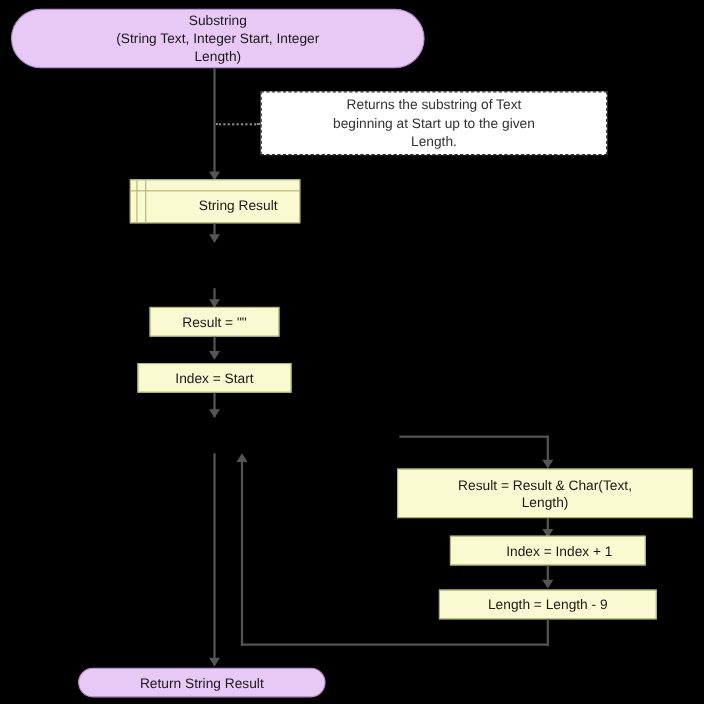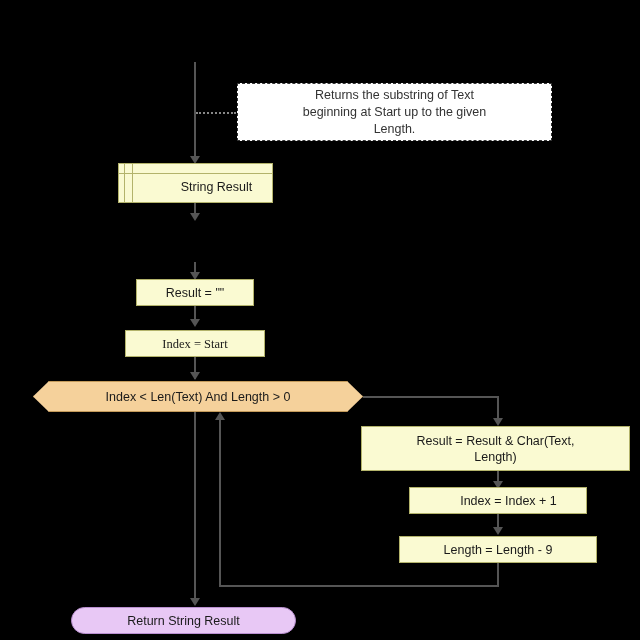--- a/index.html
+++ b/index.html
@@ -115,20 +115,25 @@
     position: absolute;
     height: 0;
     border-top: 2px dotted #888888;
   }
 </style>
 </head>
 <body>
 
 <div id="canvas">
 
+  <div class="node terminal" style="left:10px; top:8px; width:376px; height:54px; flex-direction:column;">
+    <div>Substring</div>
+    <div>(String Text, Integer Start, Integer</div>
+    <div>Length)</div>
+  </div>
 
   <div class="vline" style="left:194px; top:62px; height:100px;"></div>
   <div class="arrowhead arrow-down" style="left:190px; top:156px;"></div>
 
   <div class="dotline" style="left:196px; top:112px; width:40px;"></div>
 
   <div class="node comment" style="left:237px; top:83px; width:315px; height:58px; flex-direction:column; ">
     <div>Returns the substring of Text</div>
     <div>beginning at Start up to the given</div>
     <div>Length.</div>
@@ -148,30 +153,27 @@
   <div class="vline" style="left:194px; top:262px; height:12px;"></div>
   <div class="arrowhead arrow-down" style="left:190px; top:272px;"></div>
 
   <div class="node process" style="left:136px; top:279px; width:118px; height:27px;">
     <span>Result = ""</span>
   </div>
 
   <div class="vline" style="left:194px; top:306px; height:19px;"></div>
   <div class="arrowhead arrow-down" style="left:190px; top:319px;"></div>
 
-  <div class="node process" style="left:125px; top:330px; width:140px; height:27px;font-family:Liberation Serif, serif;">
+  <div class="node process" style="left:125px; top:330px; width:140px; height:27px;">
     <span>Index = Start</span>
   </div>
 
   <div class="vline" style="left:194px; top:357px; height:22px;"></div>
   <div class="arrowhead arrow-down" style="left:190px; top:372px;"></div>
 
-  <div class="node hexagon" style="left:33px; top:381px; width:330px; height:31px;">
-    <span>Index &lt; Len(Text) And Length &gt; 0</span>
-  </div>
 
   <div class="hline" style="left:363px; top:396px; width:136px;"></div>
   <div class="vline" style="left:497px; top:396px; height:28px;"></div>
   <div class="arrowhead arrow-down" style="left:493px; top:418px;"></div>
 
   <div class="node process" style="left:361px; top:426px; width:269px; height:45px; flex-direction:column;">
     <div>Result = Result &amp; Char(Text,</div>
     <div>Length)</div>
   </div>
 

